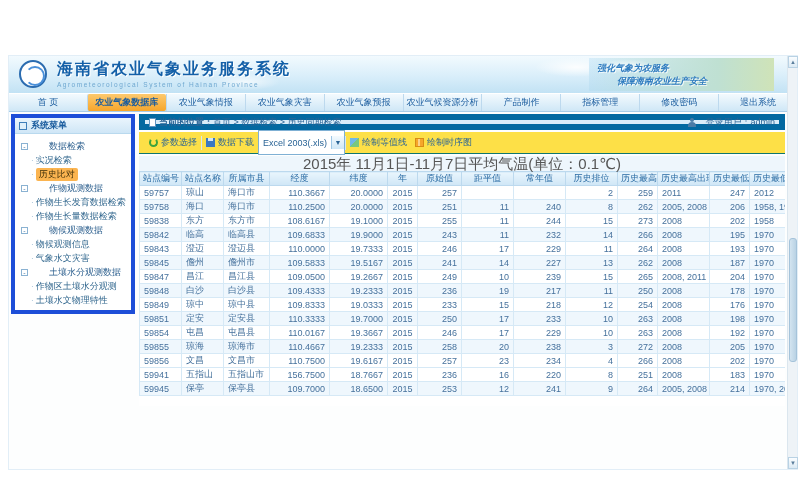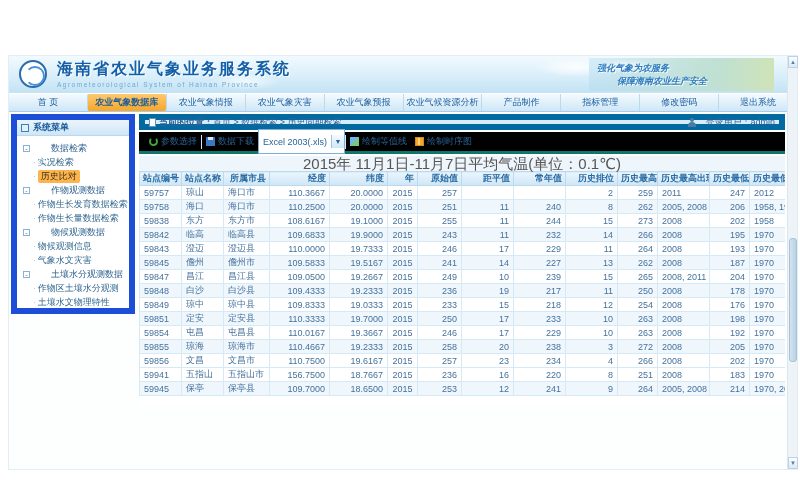--- a/index.html
+++ b/index.html
@@ -37,21 +37,21 @@
     border-top:1px solid #ffffff; border-bottom:1px solid #a9cde8; }
   .nav-item { flex:1; display:flex; align-items:center; justify-content:center;
     font-size:9px; color:#1a5c9e; border-left:1px solid #bdd9ee; cursor:pointer;
     white-space:nowrap; overflow:hidden; }
   .nav-item:first-child { border-left:none; }
   .nav-item.active { background:linear-gradient(180deg,#fdc96e 0%,#f6a62b 100%);
     font-weight:bold; border-radius:2px; }
 
   
   .sidebar { position:absolute; left:2px; top:58px; width:124px; height:200px;
-    background:#ffffff; border:6px solid #1d4ed8; }
+    background:#ffffff; border:4px solid #1d4ed8; }
   .sidebar-header { height:16px; display:flex; align-items:center; gap:4px; padding-left:4px;
     background:linear-gradient(180deg,#eaf5fd,#cfe6f6); border-bottom:1px solid #b9d9ee;
     font-size:9px; font-weight:bold; color:#1a5c9e; }
   .sb-hicon { width:8px; height:8px; border:1px solid #3f7fba; background:#dff0fb; }
   .tree { padding:5px 2px 0 6px; }
   .tree-group-label { display:flex; align-items:center; gap:21px; height:14px;
     font-size:9px; color:#2c5f8e; cursor:pointer; white-space:nowrap; }
   .boxicon { width:7px; height:7px; border:1px solid #8ab2d2; background:#fff;
     font-size:7px; line-height:5px; text-align:center; color:#4a7ba6; flex:0 0 auto; }
   .tree-child { display:flex; align-items:center; height:14px; margin-left:10px;
@@ -66,21 +66,21 @@
   .bc-icon { width:7px; height:9px; background:#fff; border:1px solid #5f93c0; margin-right:3px; }
   .bc-prefix { font-weight:bold; }
   .bc-right { margin-left:auto; display:flex; align-items:center; gap:9px; }
   .user-icon { width:8px; height:9px; position:relative; }
   .user-icon::before { content:""; position:absolute; left:2px; top:0; width:4px; height:4px;
     border-radius:50%; background:#4a7ba6; }
   .user-icon::after { content:""; position:absolute; left:0; top:4px; width:8px; height:5px;
     border-radius:4px 4px 0 0; background:#4a7ba6; }
 
   .toolbar { margin-top:2px; height:22px; display:flex; align-items:center; 
-    background:#000000; border-bottom:3px solid #0f766e; font-size:9px; color:#2a6496;
+    background:#fde047; border-bottom:1px solid #0f766e; font-size:9px; color:#2a6496;
     padding-left:6px; }
   .tb-btn { display:flex; align-items:center; gap:3px; padding:2px 4px; cursor:pointer; }
   .tb-sep { width:1px; height:14px; background:#d7e7f3; }
   .icon-refresh { width:9px; height:9px; border-radius:50%; border:2px solid #3da33d;
     border-top-color:transparent; }
   .icon-save { width:9px; height:9px; background:#3a78c2; position:relative; }
   .icon-save::after { content:""; position:absolute; left:2px; top:0; width:5px; height:3px; background:#d7e7f3; }
   .select-box { display:flex; align-items:center; border:1px solid #7fb0d4; background:#fff;
     height:25px; padding-left:4px; cursor:pointer; }
   .select-box .arrow { width:13px; height:13px; margin-left:4px;
@@ -89,22 +89,22 @@
   .icon-contour { width:9px; height:9px;
     background:linear-gradient(135deg,#6fb7e8 50%,#79c77e 50%); }
   .icon-tseries { width:9px; height:9px;
     background:linear-gradient(90deg,#f6a62b 30%,#fbd28a 30%,#fbd28a 60%,#f6a62b 60%); border:1px solid #d98c14; }
 
   .table-wrap { margin-top:2px; height:250px; overflow:hidden; background:#fff; }
   .table-title { height:15px; line-height:15px; text-align:center; font-size:15px; color:#555;
     background:#eef6fc; }
   table { width:100%; border-collapse:collapse; table-layout:fixed; font-size:9px; }
   th { height:13px; background:linear-gradient(180deg,#e9f5fd,#cfe6f6); color:#2a6ba3;
-    font-weight:bold; border:1px solid #bcd9ee; white-space:nowrap; overflow:hidden;
-    padding:0 3px; text-align:right; }
+    font-weight:normal; border:1px solid #bcd9ee; white-space:nowrap; overflow:hidden;
+    padding:0 3px; text-align:center; }
   td { height:12px; border:1px solid #d6e9f6; color:#45719c; white-space:nowrap;
     overflow:hidden; padding:0 4px; }
   tr.alt td { background:#eff7fd; }
   td.l { text-align:left; } td.r { text-align:right; } td.c { text-align:center; }
 
   
   .vscroll { position:absolute; right:0; top:0; width:10px; height:100%;
     background:#eef3f7; border-left:1px solid #dbe6ee; }
   .vs-btn { width:10px; height:12px; background:linear-gradient(180deg,#fafdff,#dceaf4);
     border:1px solid #b9d2e4; font-size:6px; color:#5a7e9c; text-align:center; line-height:11px; }

